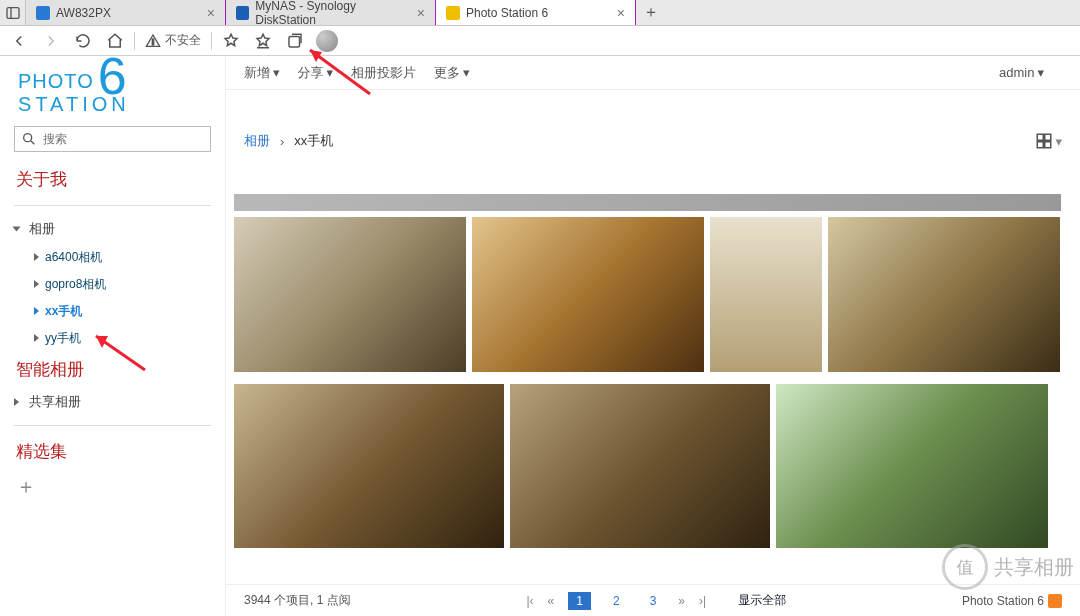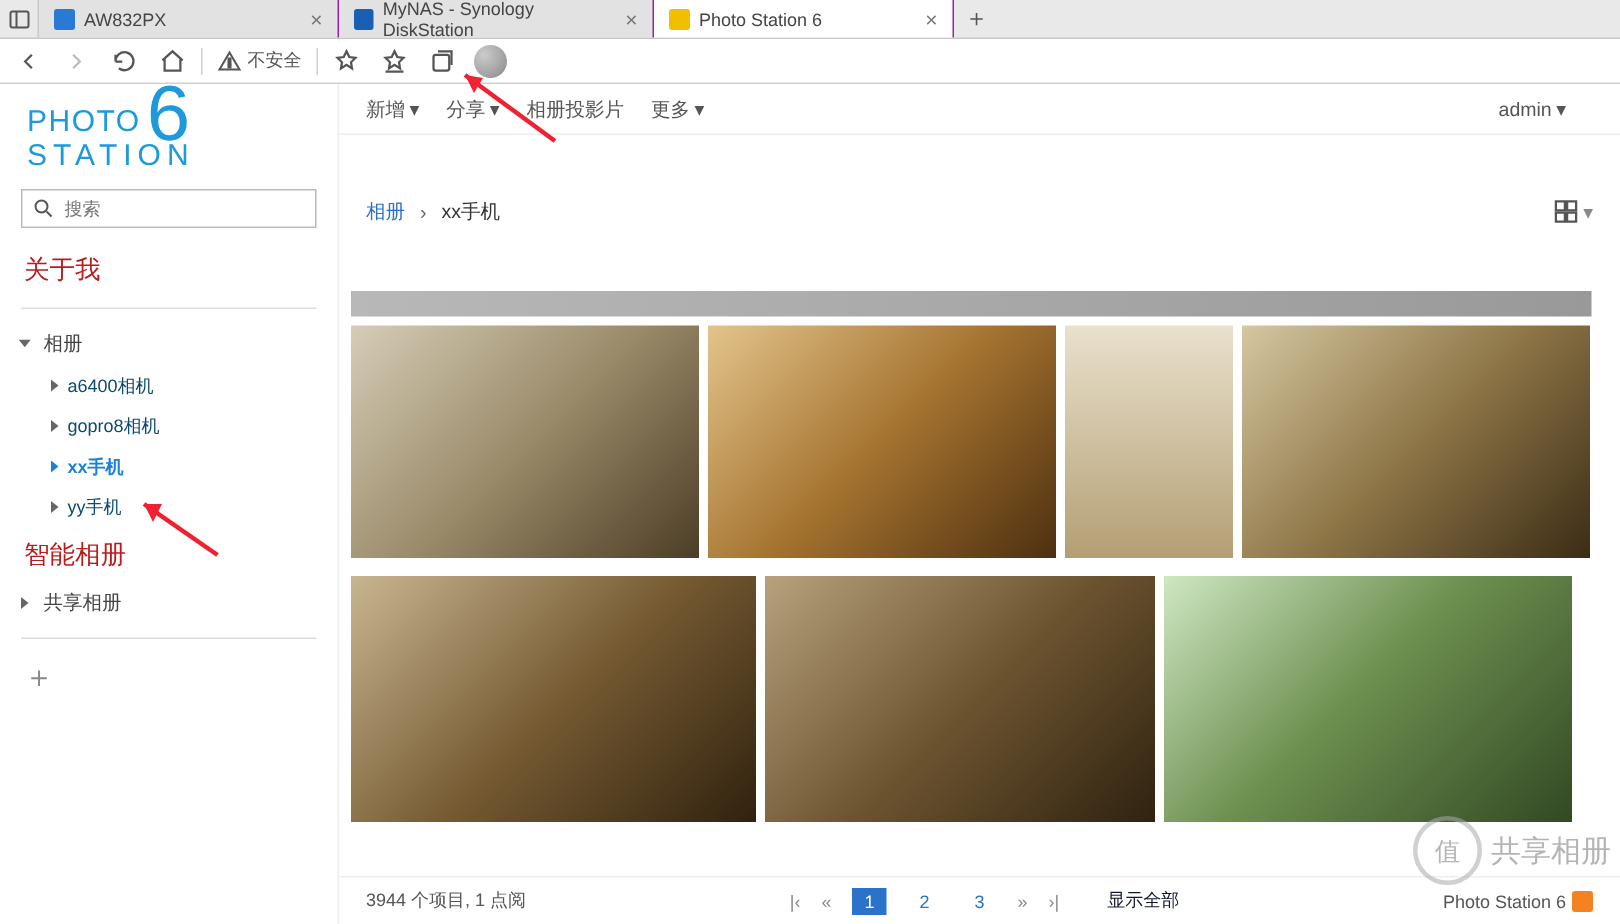--- a/index.html
+++ b/index.html
@@ -178,20 +178,21 @@
         <a href="#"><span class="tri"></span><span>gopro8相机</span></a>
         <a href="#" class="sel"><span class="tri" style="border-left-color:#1e7fd6"></span><span>xx手机</span></a>
         <a href="#"><span class="tri"></span><span>yy手机</span></a>
       </div>
       <a href="#">智能相册</a>
       <div class="sec-head">
           <span class="tri"></span>
           <span>共享相册</span>
         </div>
       <hr class="sep2">
+      <a href="#">精选集</a>
       <div class="plus-big">＋</div>
     </div>
   </div>
 
   <div class="main">
     <div class="toolbar">
       <div class="mitem">
           <span>新增</span> 
           <span>▾</span>
         </div>

